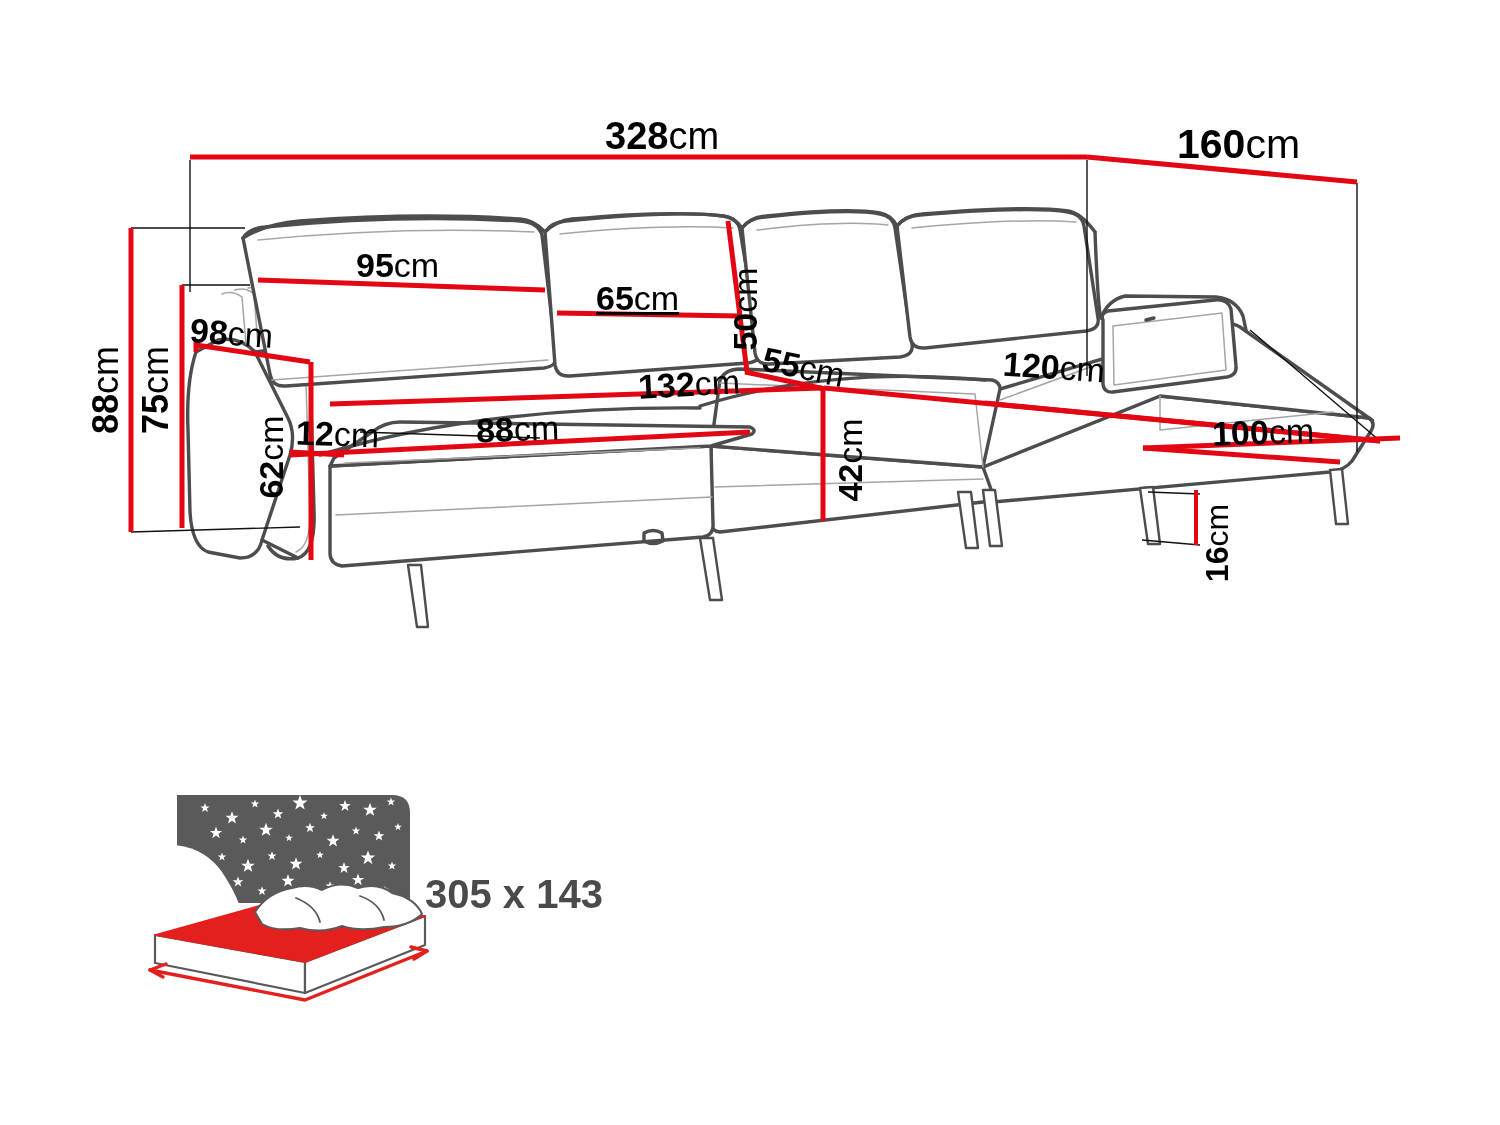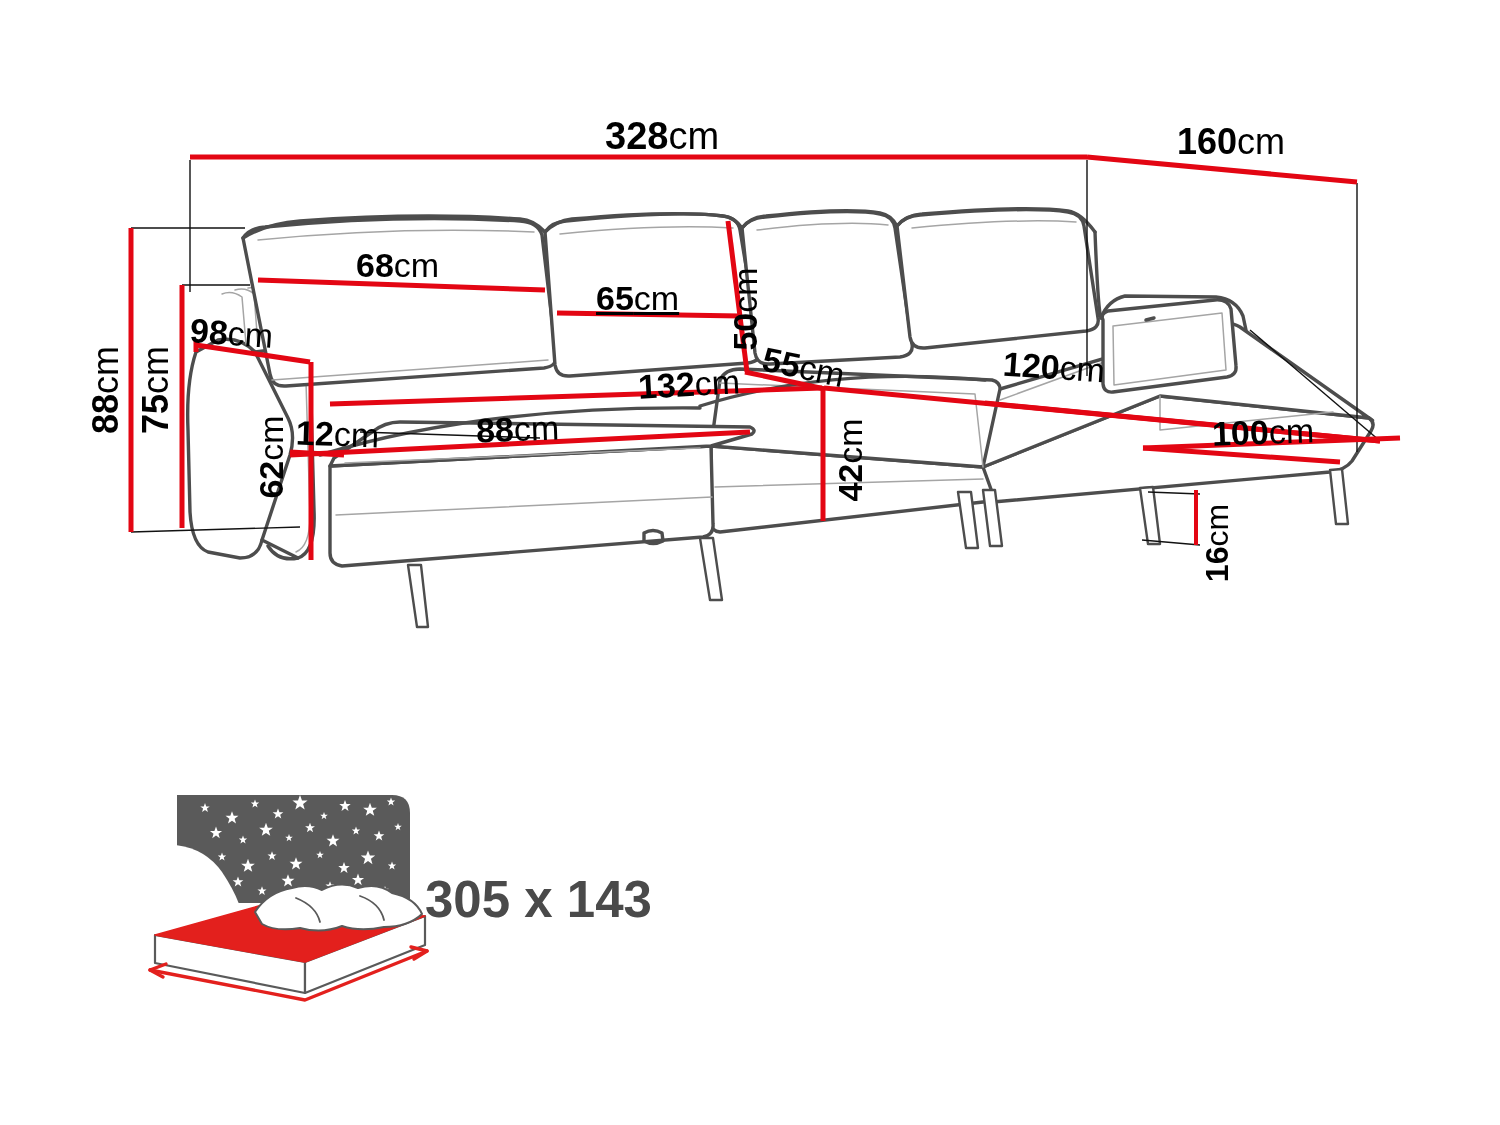--- a/index.html
+++ b/index.html
@@ -305,21 +305,21 @@
     <line class="red" x1="1143" y1="448" x2="1400" y2="438"></line>
     <line class="red" x1="1143" y1="448" x2="1340" y2="462"></line>
 
     <line class="redt" x1="1196" y1="490" x2="1196" y2="545"></line>
   </svg>
 
   <div class="dim-label" style="left:605px; top:117px; font-size:38px;">
     <span class="num">328</span><span class="unit">cm</span>
   </div>
 
-  <div class="dim-label" style="left:1177px; top:124px; font-size:36px;">
+  <div class="dim-label" style="left:1177px; top:124px; font-size:41px;">
     <span class="num">160</span><span class="unit">cm</span>
   </div>
 
   <div class="dim-label" style="left:62px; top:372px; font-size:36px; transform:rotate(-90deg);">
     <span class="num">88</span><span class="unit">cm</span>
   </div>
 
   <div class="dim-label" style="left:112px; top:372px; font-size:36px; transform:rotate(-90deg);">
     <span class="num">75</span><span class="unit">cm</span>
   </div>
@@ -330,21 +330,21 @@
 
   <div class="dim-label" style="left:229px; top:440px; font-size:34px; transform:rotate(-90deg);">
     <span class="num">62</span><span class="unit">cm</span>
   </div>
 
   <div class="dim-label" style="left:296px; top:417px; font-size:34px; transform:rotate(2deg);">
     <span class="num">12</span><span class="unit">cm</span>
   </div>
 
   <div class="dim-label" style="left:356px; top:248px; font-size:34px;">
-    <span class="num">68</span><span class="unit">cm</span>
+    <span class="num">95</span><span class="unit">cm</span>
   </div>
 
   <div class="dim-label" style="left:596px; top:281px; font-size:34px;text-decoration:underline;">
     <span class="num">65</span><span class="unit">cm</span>
   </div>
 
   <div class="dim-label" style="left:703px; top:292px; font-size:34px; transform:rotate(-90deg);">
     <span class="num">50</span><span class="unit">cm</span>
   </div>
 
@@ -521,15 +521,15 @@
       <path fill="none" stroke="#5a5a5a" stroke-width="1.8" stroke-linecap="round" d="M 360 896 Q 380 903 384 920"></path>
 
       <g stroke="#e3201d" stroke-width="3.4" fill="none" stroke-linecap="round" stroke-linejoin="round">
         <path d="M 150 970 L 305 1000 L 427 951"></path>
         <path d="M 150 970 L 166 964 M 150 970 L 163 977"></path>
         <path d="M 427 951 L 411 947 M 427 951 L 414 959"></path>
       </g>
     </g>
   </svg>
 
-  <div class="bed-label" style="left:425px; top:874px; font-size:51px;">305 x 143</div>
+  <div class="bed-label" style="left:425px; top:874px; font-size:40px;">305 x 143</div>
 
 </div>
 
 </body></html>

